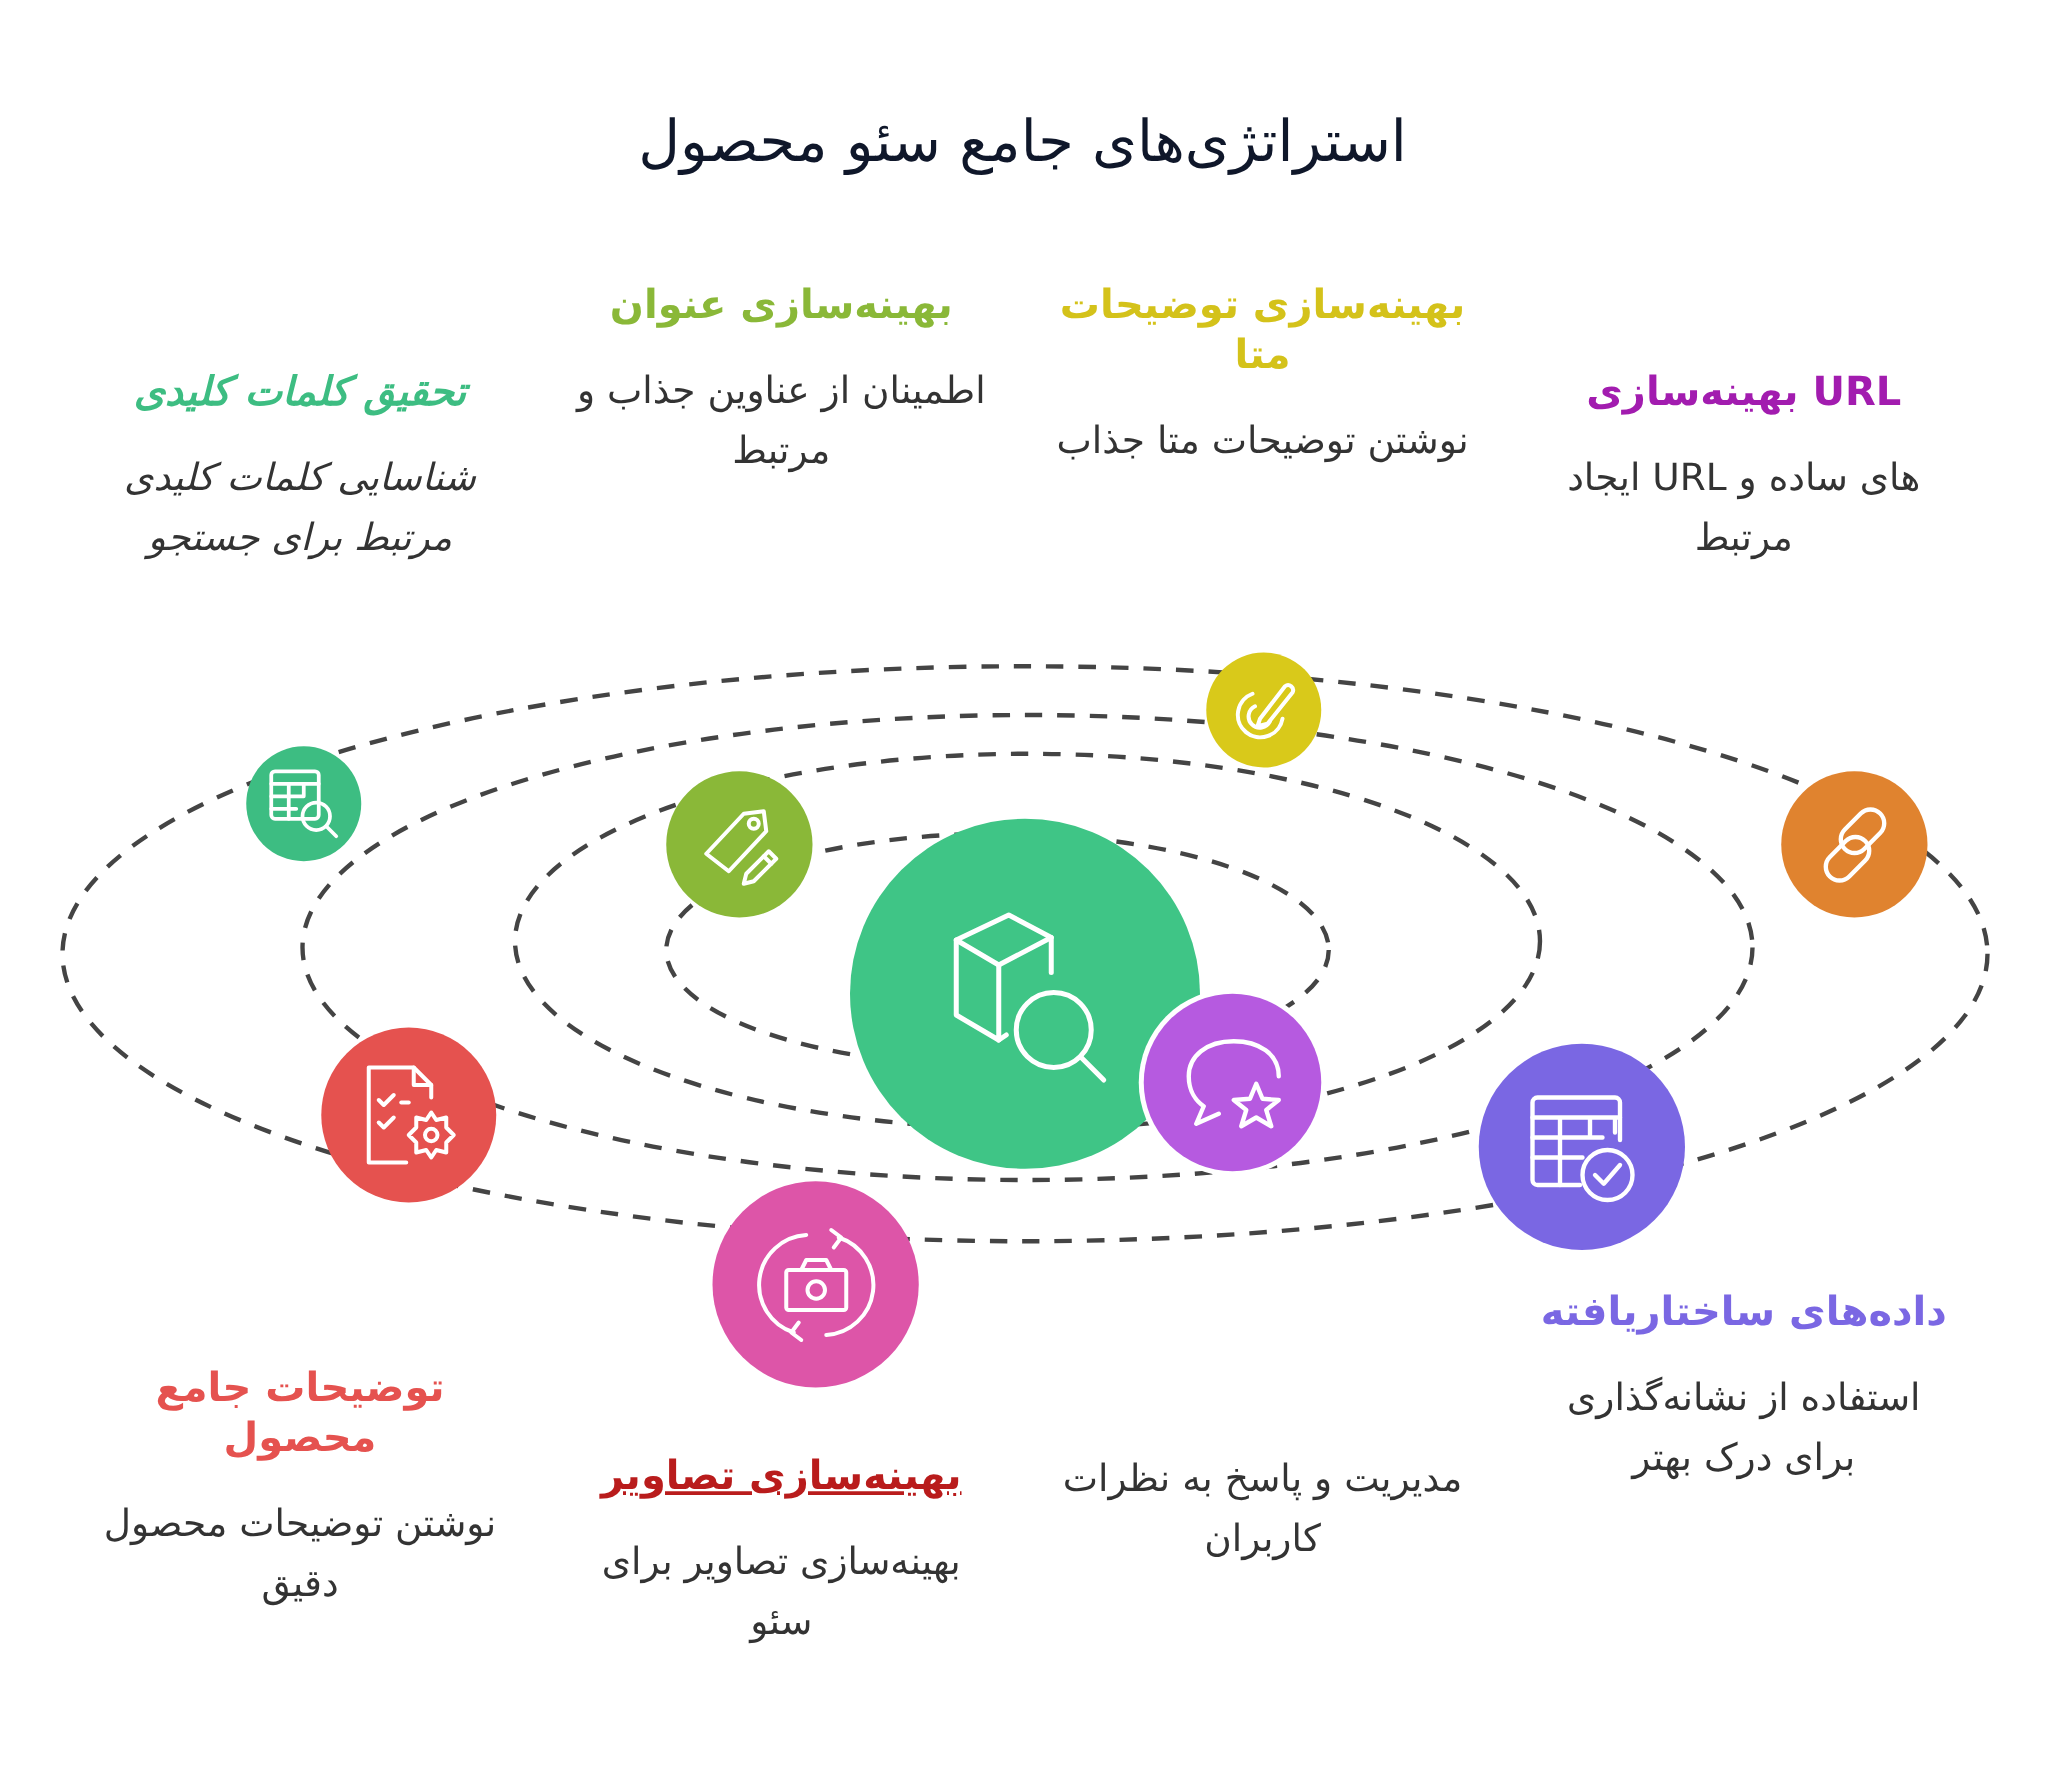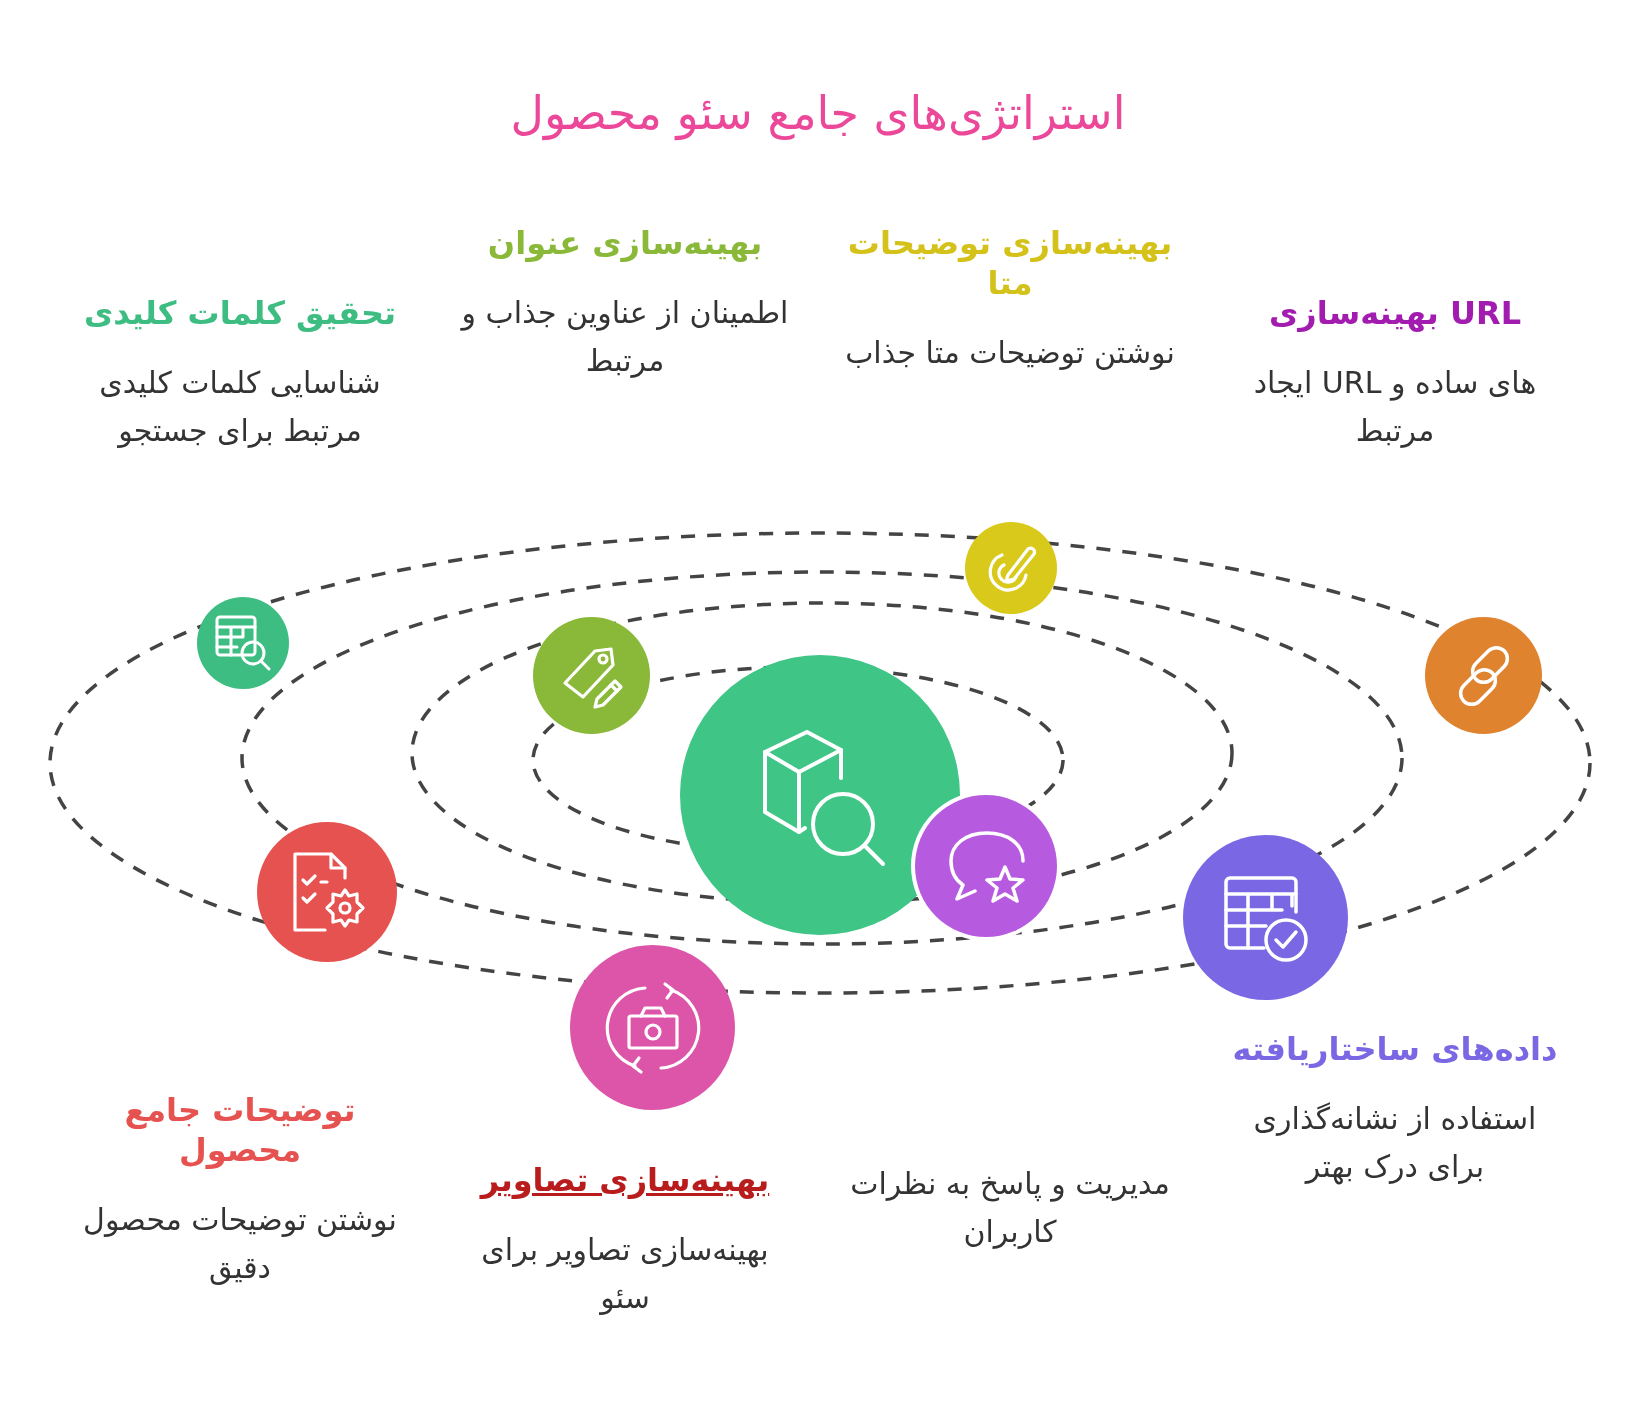--- a/index.html
+++ b/index.html
@@ -1,19 +1,19 @@
 <!DOCTYPE html>
 <html><head>
   <meta charset="utf-8">
   <style>
     html, body { margin: 0; padding: 0; background: #ffffff; }
     body { width: 1636px; height: 1420px; position: relative; overflow: hidden;
            font-family: "DejaVu Sans", "Liberation Sans", sans-serif; }
     .title { position: absolute; left: 0; top: 86px; width: 1636px; text-align: center;
-             font-size: 46px; color: #ec4899; direction: rtl; }
+             font-size: 46px; color: #0f172a; direction: rtl; }
     .block { position: absolute; width: 340px; text-align: center; direction: rtl; }
     .block .h { font-size: 32px; font-weight: bold; line-height: 40px; margin-bottom: 26px; }
     .block .d { font-size: 30px; line-height: 48px; color: #333333; }
     svg.orbits { position: absolute; left: 0; top: 0; }
     .node { position: absolute; border-radius: 50%; display: flex; align-items: center; justify-content: center; }
     .node svg { display: block; }
   </style>
 </head>
 <body>
 
@@ -105,21 +105,21 @@
 
 <div class="node" style="left:1183px; top:835px; width:165px; height:165px; background:#7a67e3;">
   <svg width="100" height="100" viewBox="0 0 100 100" fill="none" stroke="#fff" stroke-width="3.5" stroke-linecap="round" stroke-linejoin="round">
     <path d="M48 80 H14 a4 4 0 0 1 -4 -4 V14 a4 4 0 0 1 4 -4 H76 a4 4 0 0 1 4 4 V44"></path>
     <path d="M10 26 H80 M10 42 H66 M10 58 H50 M32 26 V80 M56 26 V42 M76 26 V38"></path>
     <circle cx="70" cy="72" r="20"></circle>
     <path d="M60 72 L67 79 L80 64"></path>
   </svg>
 </div>
 
-<div class="block" style="left:70px; top:293px;">
+<div class="block" style="left:70px; top:293px;font-style:italic;">
   <div class="h" style="color:#3dbd82;">تحقیق کلمات کلیدی</div>
   <div class="d">شناسایی کلمات کلیدی مرتبط برای جستجو</div>
 </div>
 
 <div class="block" style="left:455px; top:223px;">
   <div class="h" style="color:#8ab838;">بهینه‌سازی عنوان</div>
   <div class="d">اطمینان از عناوین جذاب و مرتبط</div>
 </div>
 
 <div class="block" style="left:840px; top:223px;">

